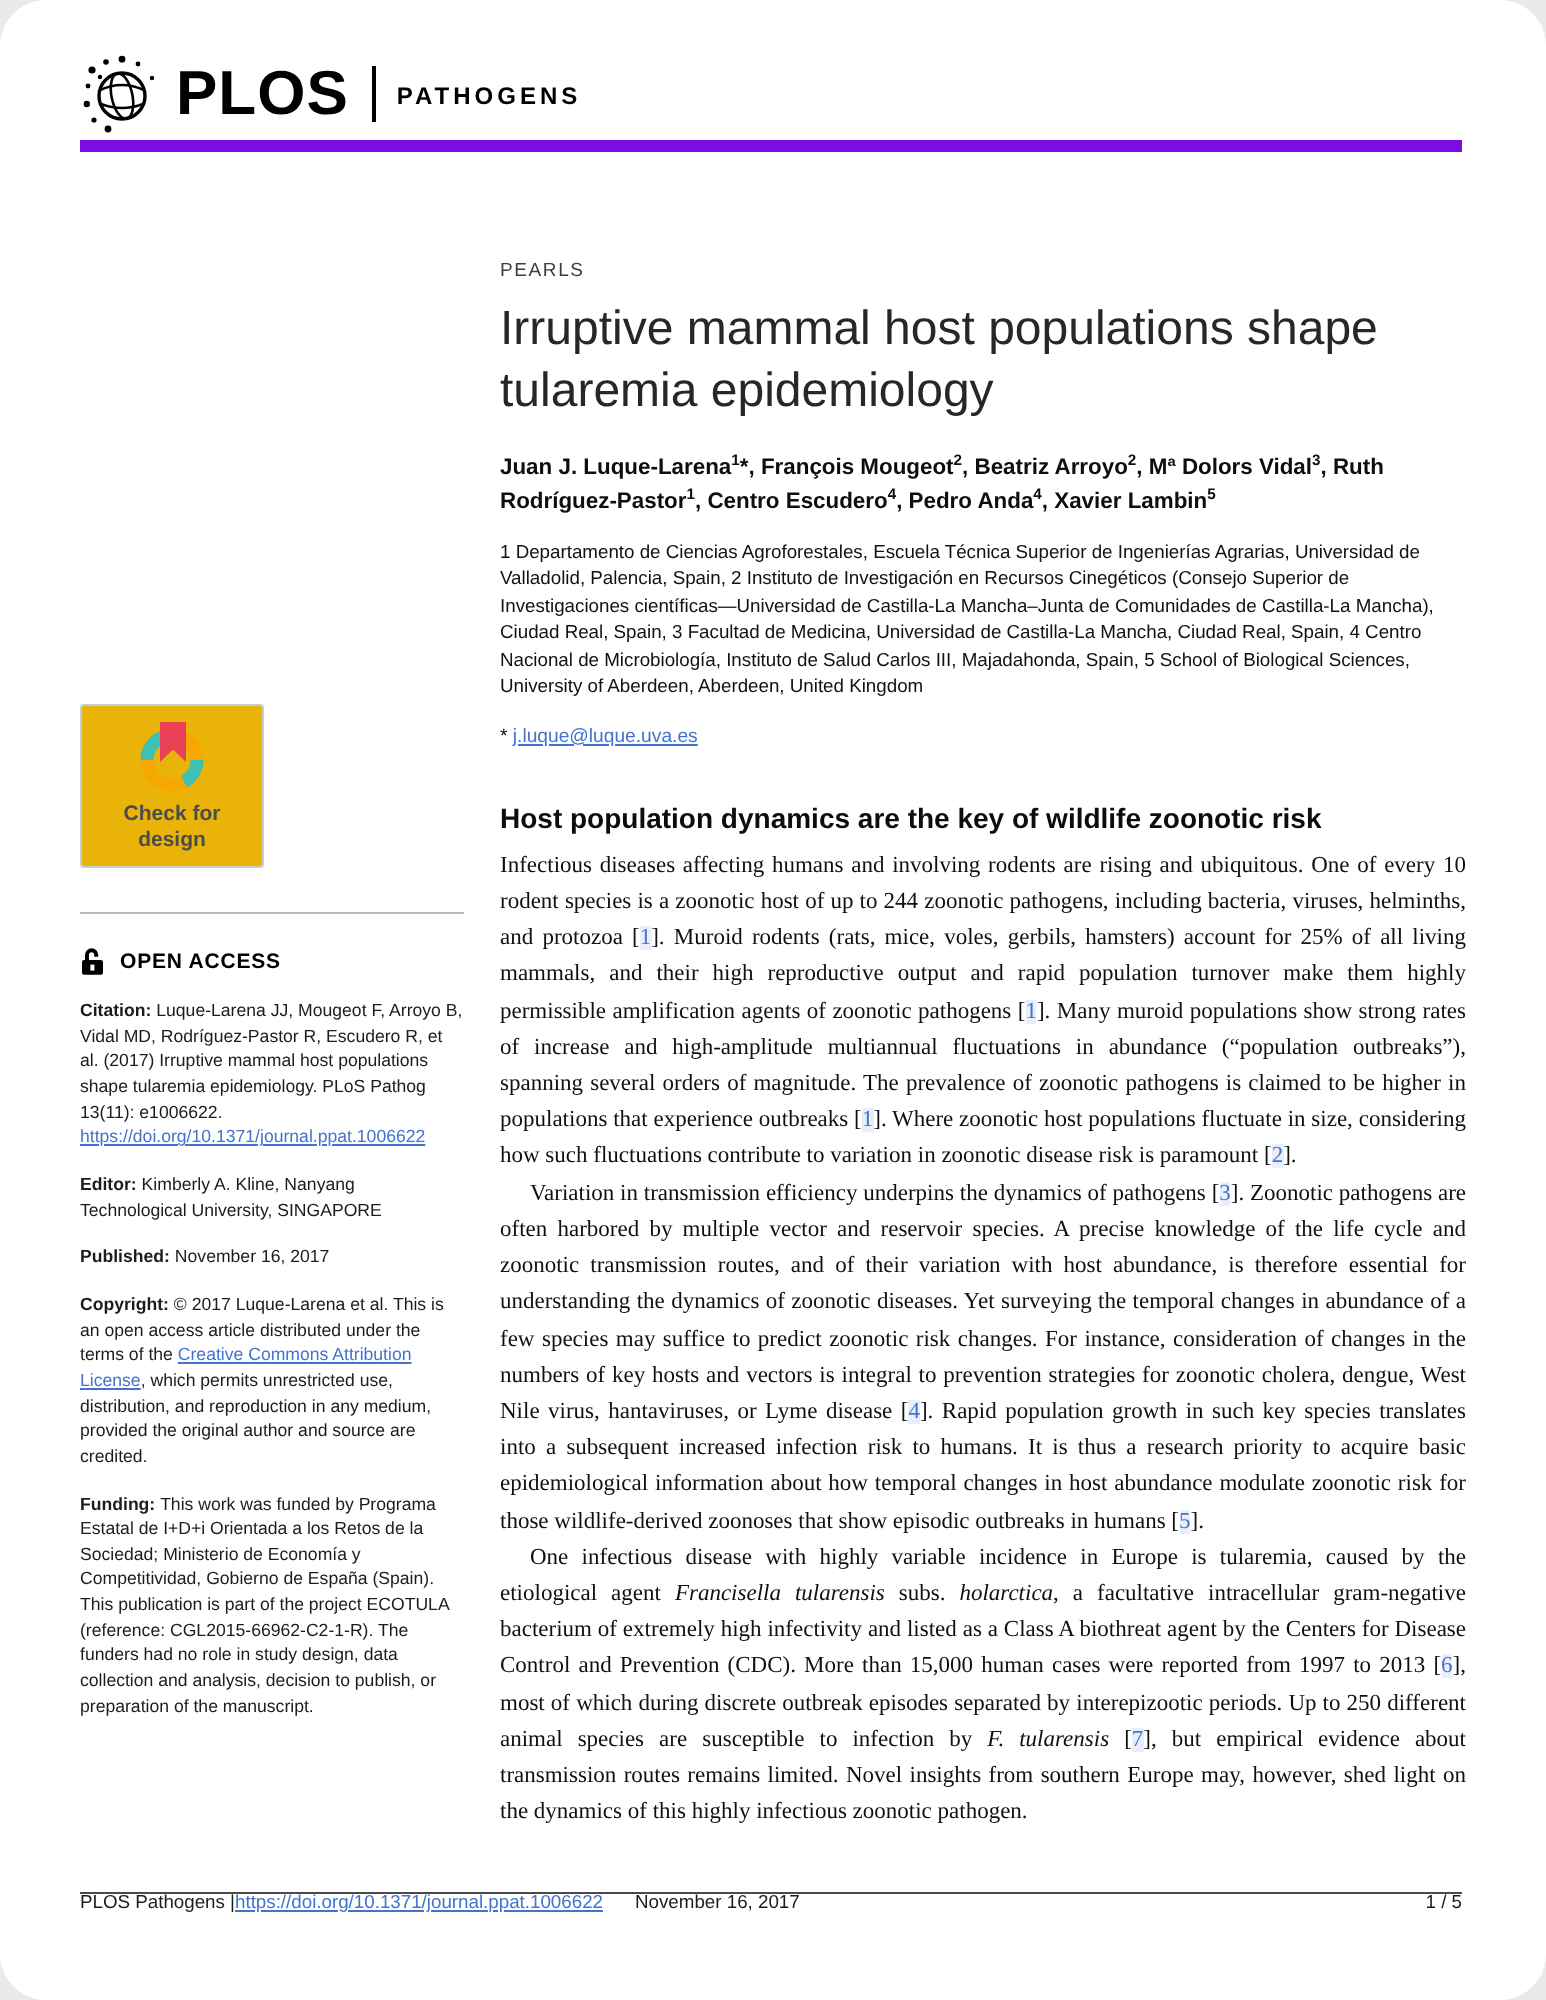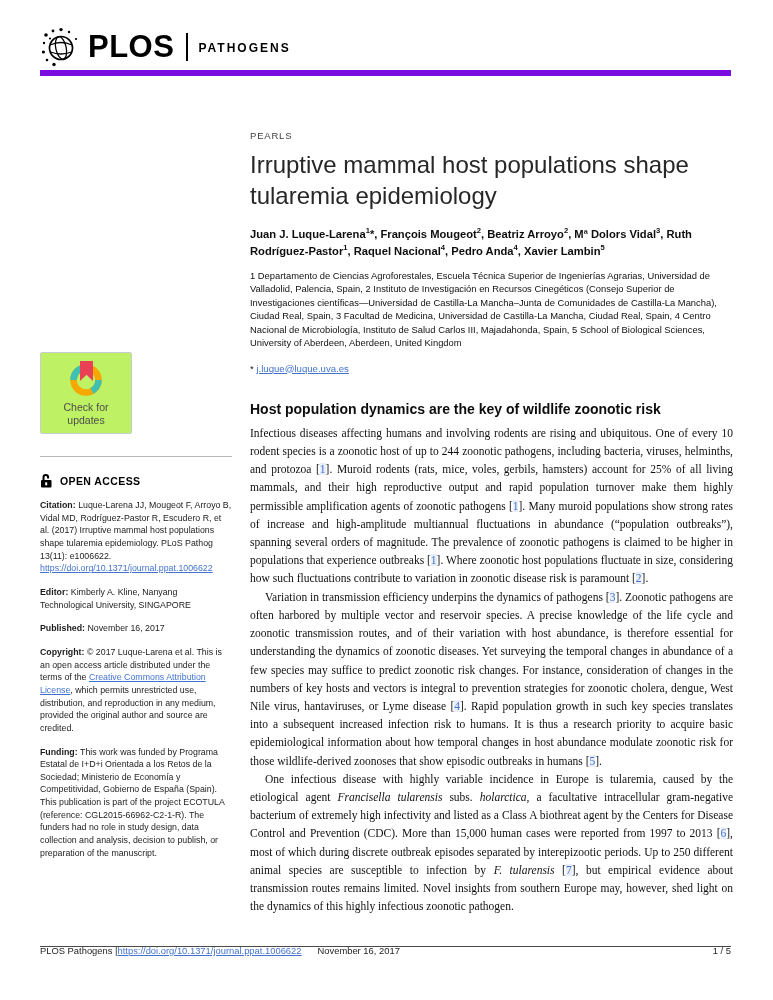--- a/index.html
+++ b/index.html
@@ -1,30 +1,30 @@
 <!DOCTYPE html>
 <html><head>
 <meta charset="utf-8">
 <style>
   html,body{margin:0;padding:0;background:#e9e9e9;}
   .page{position:relative;width:773px;height:1000px;background:#ffffff;margin:0 auto;
-        font-family:"Liberation Sans",sans-serif;overflow:hidden;}
+        font-family:"Liberation Sans",sans-serif;overflow:hidden;border-radius:23px;}
 
   
   .header-logo{position:absolute;top:26px;left:40px;display:flex;align-items:center;}
   .logo-globe{margin-right:6px;}
   .logo-plos{font-size:31px;font-weight:bold;color:#000;letter-spacing:.5px;}
   .logo-divider{display:inline-block;width:2px;height:28px;background:#000;margin:0 10px 0 12px;}
   .logo-journal{font-size:12px;font-weight:bold;color:#000;letter-spacing:2px;position:relative;top:1px;}
   .brand-bar{position:absolute;top:70px;left:40px;width:691px;height:6px;background:#7a0de0;}
 
   
   .sidebar{position:absolute;left:40px;top:352px;width:192px;}
-  .crossmark-badge{width:90px;height:80px;border:1px solid #c6cdd2;border-radius:2px;background:#bef264;
-        display:flex;flex-direction:column;align-items:center;justify-content:center;cursor:pointer;}
+  .crossmark-badge{width:90px;height:80px;border:1px solid #c6cdd2;border-radius:2px;background:#eab308;
+        display:flex;flex-direction:column;align-items:center;justify-content:center;cursor:pointer;font-weight:bold;}
   .crossmark-label{font-size:10.5px;color:#4c4c4c;text-align:center;line-height:1.15;margin-top:3px;}
   .side-rule{border:none;border-top:1px solid #b9b9b9;margin:22px 0 0 0;width:192px;}
   .open-access{display:flex;align-items:center;gap:7px;font-weight:bold;font-size:10.5px;
         letter-spacing:.4px;color:#000;margin-top:16px;}
   .side-p{font-size:8.8px;line-height:1.44;color:#1c1c1c;margin:11px 0 0 0;}
   .side-p .b{font-weight:bold;}
 
   
   .main{position:absolute;left:250px;top:130px;width:483px;}
   .kicker{font-size:9.5px;letter-spacing:.8px;color:#3d3d3d;}
@@ -81,21 +81,21 @@
   <aside class="sidebar">
     <div class="crossmark-badge">
       <svg width="46" height="38" viewBox="0 0 46 38">
         <circle cx="23" cy="20" r="12.5" fill="none" stroke="#f6a800" stroke-width="6.5"></circle>
         <path d="M23 7.5 A12.5 12.5 0 0 0 10.5 20" fill="none" stroke="#3ec1b3" stroke-width="6.5"></path>
         <path d="M35.5 20 A12.5 12.5 0 0 1 29 30.8" fill="none" stroke="#3ec1b3" stroke-width="6.5"></path>
         <polygon points="17,1 30,1 30,21 23.5,14.8 17,21" fill="#e94056"></polygon>
       </svg>
       <div class="crossmark-label">
         <div>Check for</div>
-        <div>updates</div>
+        <div>design</div>
       </div>
     </div>
 
     <hr class="side-rule">
 
     <div class="open-access">
       <svg width="13" height="15" viewBox="0 0 13 15">
         <path d="M2.5 7 V4.4 A3.3 3.3 0 0 1 9.1 4.4 V5.4 H7.1 V4.4 A1.3 1.3 0 0 0 4.5 4.4 V7 Z" fill="#000"></path>
         <rect x="1" y="7" width="10.5" height="7.4" rx="1" fill="#000"></rect>
         <rect x="5.2" y="9.3" width="2" height="3" fill="#fff"></rect>
@@ -106,21 +106,21 @@
     <p class="side-p"><span class="b">Citation: </span><span>Luque-Larena JJ, Mougeot F, Arroyo B, Vidal MD, Rodríguez-Pastor R, Escudero R, et al. (2017) Irruptive mammal host populations shape tularemia epidemiology. PLoS Pathog 13(11): e1006622. </span><span class="link">https://doi.org/10.1371/journal.ppat.1006622</span></p>
     <p class="side-p"><span class="b">Editor: </span><span>Kimberly A. Kline, Nanyang Technological University, SINGAPORE</span></p>
     <p class="side-p"><span class="b">Published: </span><span>November 16, 2017</span></p>
     <p class="side-p"><span class="b">Copyright: </span><span>© 2017 Luque-Larena et al. This is an open access article distributed under the terms of the </span><span class="link">Creative Commons Attribution License</span><span>, which permits unrestricted use, distribution, and reproduction in any medium, provided the original author and source are credited.</span></p>
     <p class="side-p"><span class="b">Funding: </span><span>This work was funded by Programa Estatal de I+D+i Orientada a los Retos de la Sociedad; Ministerio de Economía y Competitividad, Gobierno de España (Spain). This publication is part of the project ECOTULA (reference: CGL2015-66962-C2-1-R). The funders had no role in study design, data collection and analysis, decision to publish, or preparation of the manuscript.</span></p>
   </aside>
 
   <main class="main">
     <div class="kicker">PEARLS</div>
     <h1 class="title">Irruptive mammal host populations shape tularemia epidemiology</h1>
-    <p class="authors"><span>Juan J. Luque-Larena</span><sup>1</sup><span>*, François Mougeot</span><sup>2</sup><span>, Beatriz Arroyo</span><sup>2</sup><span>, Mª Dolors Vidal</span><sup>3</sup><span>, Ruth Rodríguez-Pastor</span><sup>1</sup><span>, Raquel Nacional</span><sup>4</sup><span>, Pedro Anda</span><sup>4</sup><span>, Xavier Lambin</span><sup>5</sup></p>
+    <p class="authors"><span>Juan J. Luque-Larena</span><sup>1</sup><span>*, François Mougeot</span><sup>2</sup><span>, Beatriz Arroyo</span><sup>2</sup><span>, Mª Dolors Vidal</span><sup>3</sup><span>, Ruth Rodríguez-Pastor</span><sup>1</sup><span>, Centro Escudero</span><sup>4</sup><span>, Pedro Anda</span><sup>4</sup><span>, Xavier Lambin</span><sup>5</sup></p>
     <p class="affiliations"><span class="b">1</span><span> Departamento de Ciencias Agroforestales, Escuela Técnica Superior de Ingenierías Agrarias, Universidad de Valladolid, Palencia, Spain, </span><span class="b">2</span><span> Instituto de Investigación en Recursos Cinegéticos (Consejo Superior de Investigaciones científicas—Universidad de Castilla-La Mancha–Junta de Comunidades de Castilla-La Mancha), Ciudad Real, Spain, </span><span class="b">3</span><span> Facultad de Medicina, Universidad de Castilla-La Mancha, Ciudad Real, Spain, </span><span class="b">4</span><span> Centro Nacional de Microbiología, Instituto de Salud Carlos III, Majadahonda, Spain, </span><span class="b">5</span><span> School of Biological Sciences, University of Aberdeen, Aberdeen, United Kingdom</span></p>
     <p class="email"><span>* </span><span class="link">j.luque@luque.uva.es</span></p>
 
     <h2 class="section">Host population dynamics are the key of wildlife zoonotic risk</h2>
     <p class="body-p"><span>Infectious diseases affecting humans and involving rodents are rising and ubiquitous. One of every 10 rodent species is a zoonotic host of up to 244 zoonotic pathogens, including bacteria, viruses, helminths, and protozoa [</span><span class="ref">1</span><span>]. Muroid rodents (rats, mice, voles, gerbils, hamsters) account for 25% of all living mammals, and their high reproductive output and rapid population turnover make them highly permissible amplification agents of zoonotic pathogens [</span><span class="ref">1</span><span>]. Many muroid populations show strong rates of increase and high-amplitude multiannual fluctuations in abundance (“population outbreaks”), spanning several orders of magnitude. The prevalence of zoonotic pathogens is claimed to be higher in populations that experience outbreaks [</span><span class="ref">1</span><span>]. Where zoonotic host populations fluctuate in size, considering how such fluctuations contribute to variation in zoonotic disease risk is paramount [</span><span class="ref">2</span><span>].</span></p>
     <p class="body-p indent"><span>Variation in transmission efficiency underpins the dynamics of pathogens [</span><span class="ref">3</span><span>]. Zoonotic pathogens are often harbored by multiple vector and reservoir species. A precise knowledge of the life cycle and zoonotic transmission routes, and of their variation with host abundance, is therefore essential for understanding the dynamics of zoonotic diseases. Yet surveying the temporal changes in abundance of a few species may suffice to predict zoonotic risk changes. For instance, consideration of changes in the numbers of key hosts and vectors is integral to prevention strategies for zoonotic cholera, dengue, West Nile virus, hantaviruses, or Lyme disease [</span><span class="ref">4</span><span>]. Rapid population growth in such key species translates into a subsequent increased infection risk to humans. It is thus a research priority to acquire basic epidemiological information about how temporal changes in host abundance modulate zoonotic risk for those wildlife-derived zoonoses that show episodic outbreaks in humans [</span><span class="ref">5</span><span>].</span></p>
     <p class="body-p indent"><span>One infectious disease with highly variable incidence in Europe is tularemia, caused by the etiological agent </span><span class="i">Francisella tularensis</span><span> subs. </span><span class="i">holarctica</span><span>, a facultative intracellular gram-negative bacterium of extremely high infectivity and listed as a Class A biothreat agent by the Centers for Disease Control and Prevention (CDC). More than 15,000 human cases were reported from 1997 to 2013 [</span><span class="ref">6</span><span>], most of which during discrete outbreak episodes separated by interepizootic periods. Up to 250 different animal species are susceptible to infection by </span><span class="i">F. tularensis</span><span> [</span><span class="ref">7</span><span>], but empirical evidence about transmission routes remains limited. Novel insights from southern Europe may, however, shed light on the dynamics of this highly infectious zoonotic pathogen.</span></p>
   </main>
 
   <hr class="footer-rule">

